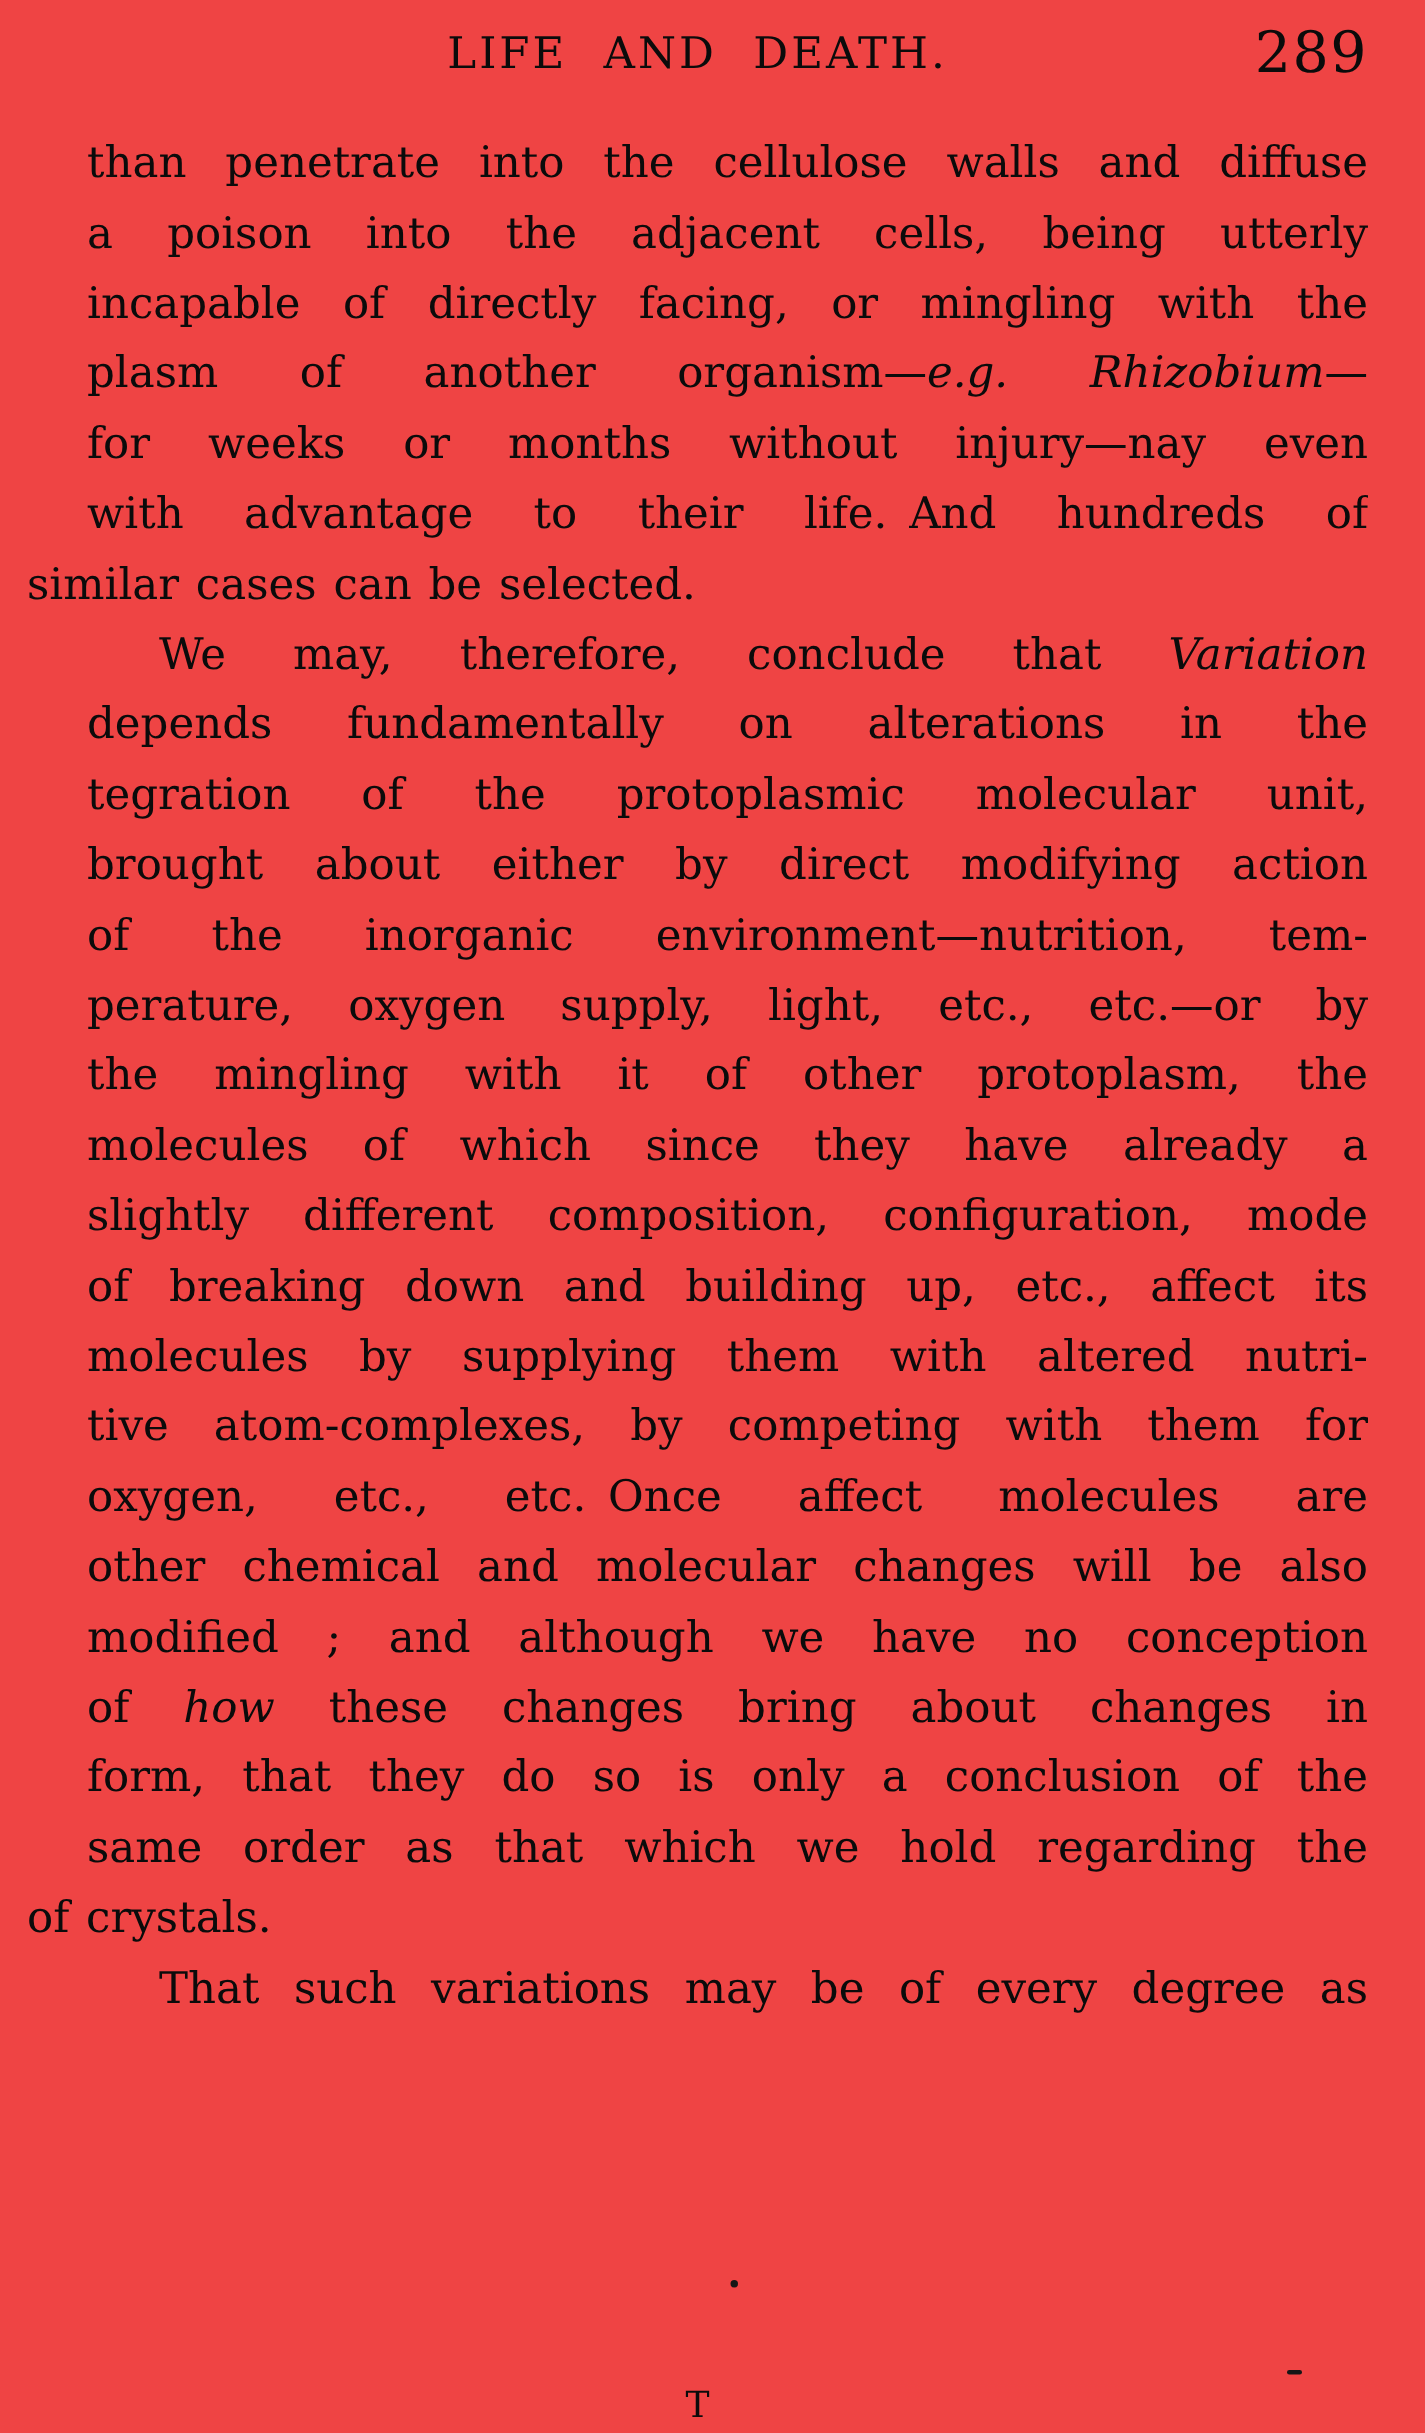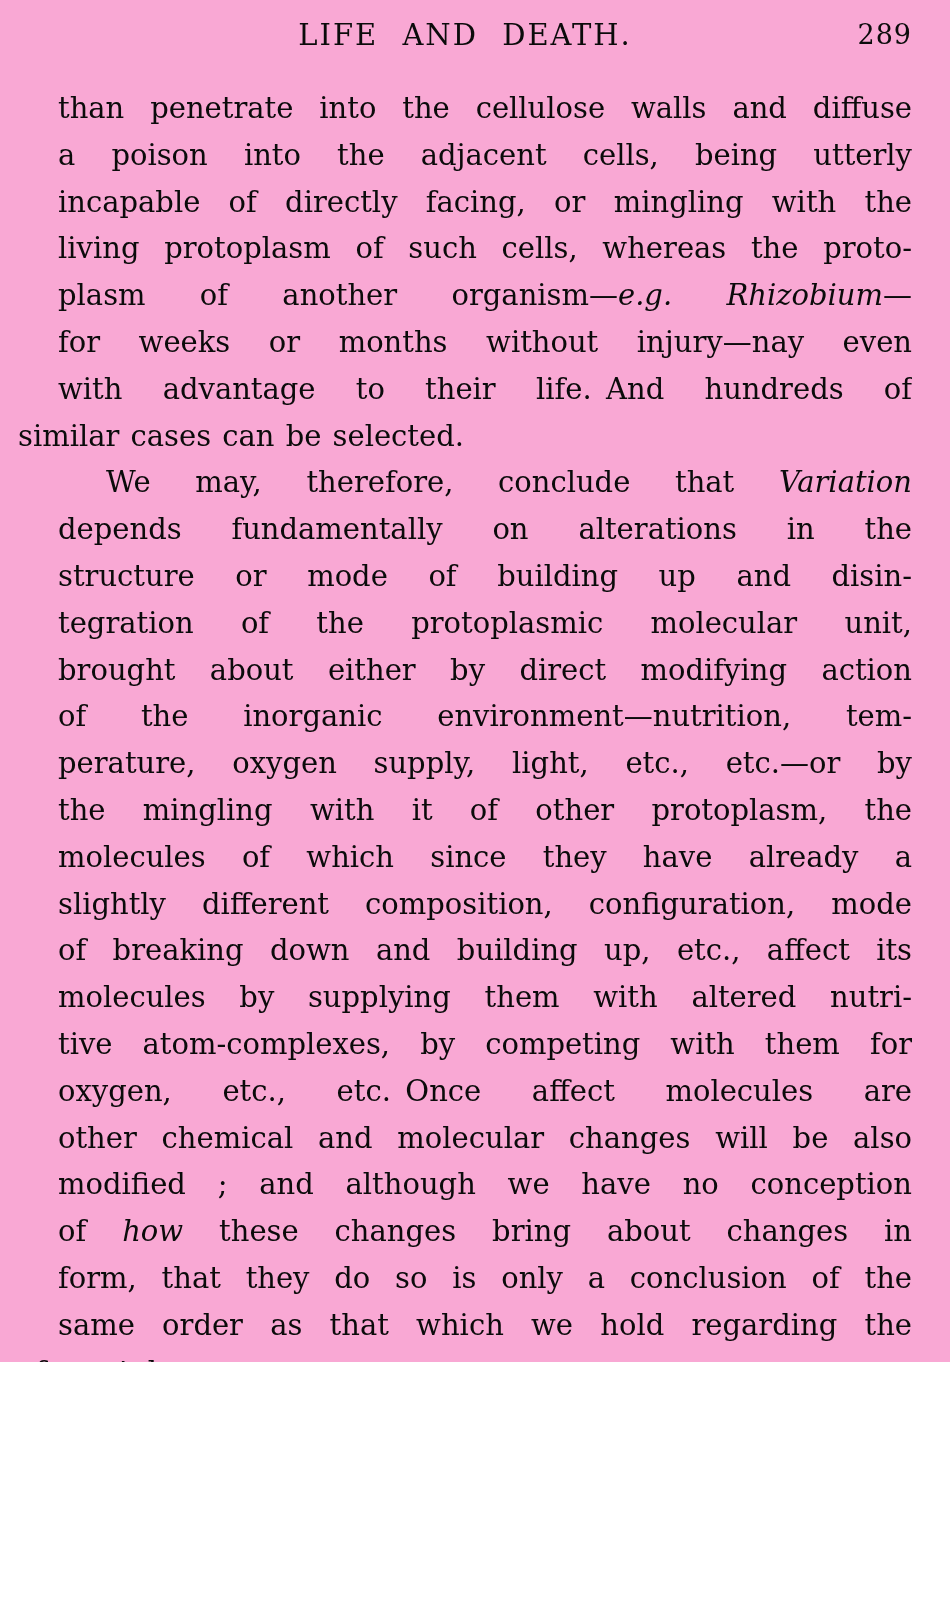--- a/index.html
+++ b/index.html
@@ -1,20 +1,20 @@
 <!DOCTYPE html>
 <html><head>
 <meta charset="utf-8">
 <style>
   html, body { margin: 0; padding: 0; background: #ffffff; }
   .page {
     position: relative;
     width: 950px;
-    height: 1362px;
-    background: #f9a8d4;
+    height: 1622px;
+    background: #ef4444;
     color: #0b0b0b;
     font-family: "DejaVu Serif", "Liberation Serif", serif;
     overflow: hidden;
   }
   .runhead-row {
     position: absolute;
     left: 18px;
     top: 14px;
     width: 894px;
     height: 42px;
@@ -27,21 +27,21 @@
     letter-spacing: 2px;
     word-spacing: 13px;
     white-space: nowrap;
   }
   .pagenum {
     position: absolute;
     right: 0;
     top: 0;
     height: 42px;
     line-height: 42px;
-    font-size: 27px;
+    font-size: 38px;
     letter-spacing: 1px;
   }
   .text-block {
     position: absolute;
     left: 18px;
     top: 85px;
     width: 894px;
     font-size: 29px;
   }
   .line {
@@ -79,28 +79,26 @@
 
   <div class="runhead-row">
     <span class="runhead">LIFE AND DEATH.</span>
     <span class="pagenum">289</span>
   </div>
 
   <div class="text-block">
       <div class="line justify"><span>than penetrate into the cellulose walls and diffuse</span></div>
       <div class="line justify"><span>a poison into the adjacent cells, being utterly</span></div>
       <div class="line justify"><span>incapable of directly facing, or mingling with the</span></div>
-      <div class="line justify"><span>living protoplasm of such cells, whereas the proto-</span></div>
       <div class="line justify"><span>plasm of another organism—</span><span class="it">e.g. Rhizobium</span><span>—</span></div>
       <div class="line justify"><span>for weeks or months without injury—nay even</span></div>
       <div class="line justify"><span>with advantage to their life. And hundreds of</span></div>
       <div class="line left"><span>similar cases can be selected.</span></div>
       <div class="line justify indent"><span>We may, therefore, conclude that </span><span class="it">Variation</span></div>
       <div class="line justify"><span>depends fundamentally on alterations in the</span></div>
-      <div class="line justify"><span>structure or mode of building up and disin-</span></div>
       <div class="line justify"><span>tegration of the protoplasmic molecular unit,</span></div>
       <div class="line justify"><span>brought about either by direct modifying action</span></div>
       <div class="line justify"><span>of the inorganic environment—nutrition, tem-</span></div>
       <div class="line justify"><span>perature, oxygen supply, light, etc., etc.—or by</span></div>
       <div class="line justify"><span>the mingling with it of other protoplasm, the</span></div>
       <div class="line justify"><span>molecules of which since they have already a</span></div>
       <div class="line justify"><span>slightly different composition, configuration, mode</span></div>
       <div class="line justify"><span>of breaking down and building up, etc., affect its</span></div>
       <div class="line justify"><span>molecules by supplying them with altered nutri-</span></div>
       <div class="line justify"><span>tive atom-complexes, by competing with them for</span></div>

